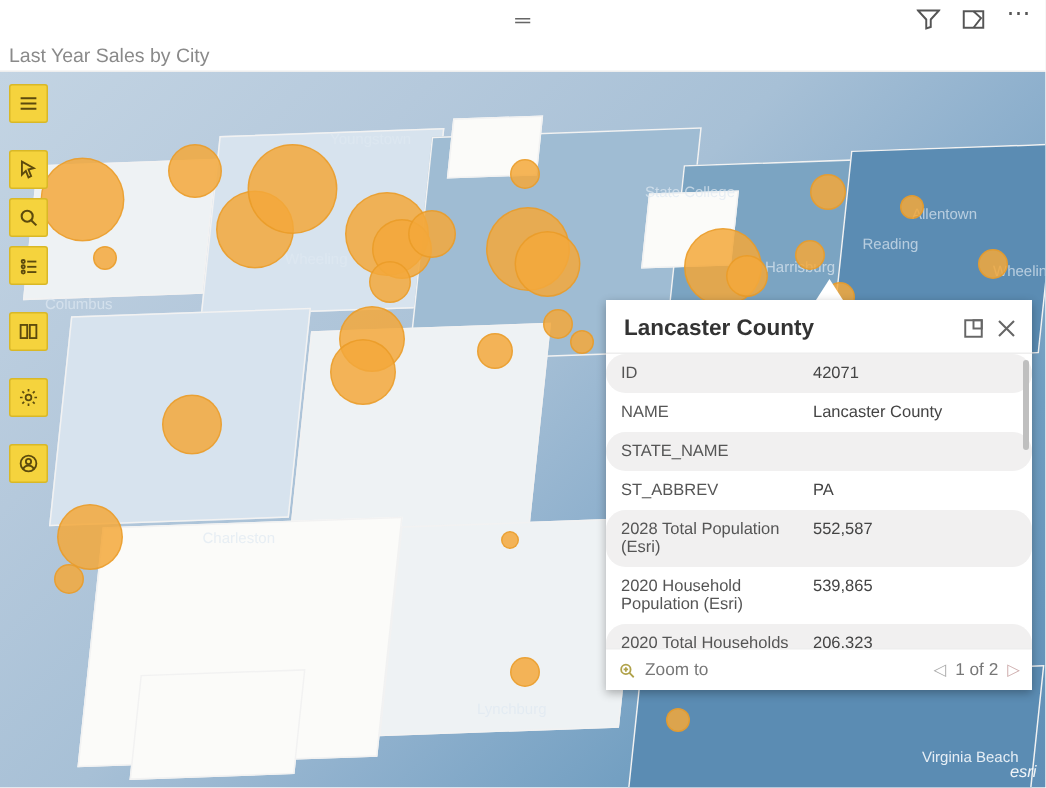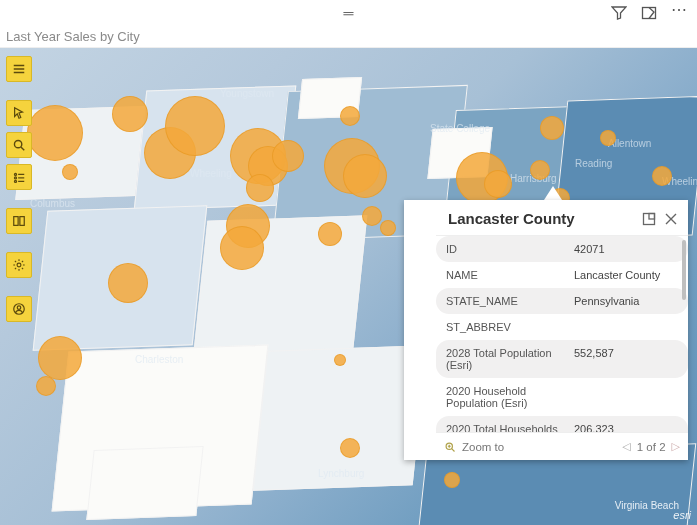--- a/index.html
+++ b/index.html
@@ -53,21 +53,21 @@
     border-radius: 2px; display: flex; align-items: center; justify-content: center;
     color: #5c4a0d; cursor: pointer; font-size: 13px;
   }
   .tbtn svg { width: 14px; height: 14px; }
   .tool-gap { height: 6px; }
 
   
   .popup {
     position: absolute; left: 404px; top: 200px; width: 284px;
     background: #fff; box-shadow: 0 2px 6px rgba(0,0,0,0.3);
-    display: flex; flex-direction: column; padding-left: 32px;
+    display: flex; flex-direction: column;
   }
   .popup-arrow {
     position: absolute; left: 544px; top: 186px; width: 0; height: 0;
     border-left: 9px solid transparent; border-right: 9px solid transparent;
     border-bottom: 14px solid #fff;
   }
   .popup-head {
     display: flex; align-items: center; padding: 10px 10px 8px 12px; gap: 8px;
     border-bottom: 1px solid #eee;
   }
@@ -257,31 +257,32 @@
       <div class="popup-row">
         <div class="k">ID</div>
         <div class="v">42071</div>
       </div>
       <div class="popup-row">
         <div class="k">NAME</div>
         <div class="v">Lancaster County</div>
       </div>
       <div class="popup-row">
         <div class="k">STATE_NAME</div>
-        <div class="v">Pennsylvania</div>
       </div>
       <div class="popup-row">
         <div class="k">ST_ABBREV</div>
+        <div class="v">PA</div>
       </div>
       <div class="popup-row">
         <div class="k">2028 Total Population (Esri)</div>
         <div class="v">552,587</div>
       </div>
       <div class="popup-row">
         <div class="k">2020 Household Population (Esri)</div>
+        <div class="v">539,865</div>
       </div>
       <div class="popup-row">
         <div class="k">2020 Total Households (Esri)</div>
         <div class="v">206,323</div>
       </div>
     </div>
   <div class="popup-foot">
     <div class="zoom">
       <svg width="12" height="12" viewBox="0 0 16 16" fill="none" stroke="#b0a24a" stroke-width="1.6">
           <circle cx="7" cy="7" r="4.2"></circle>

